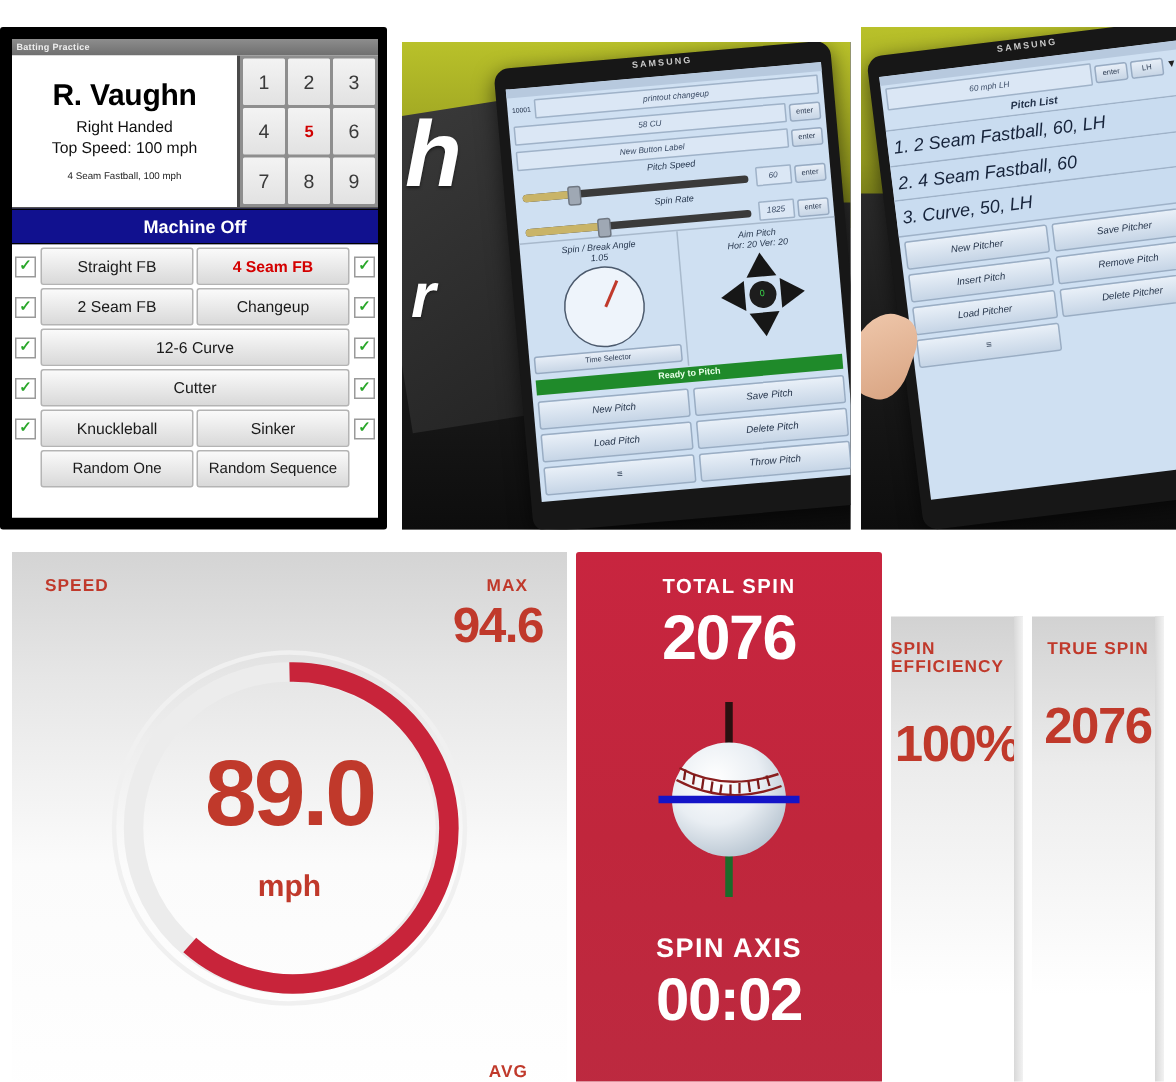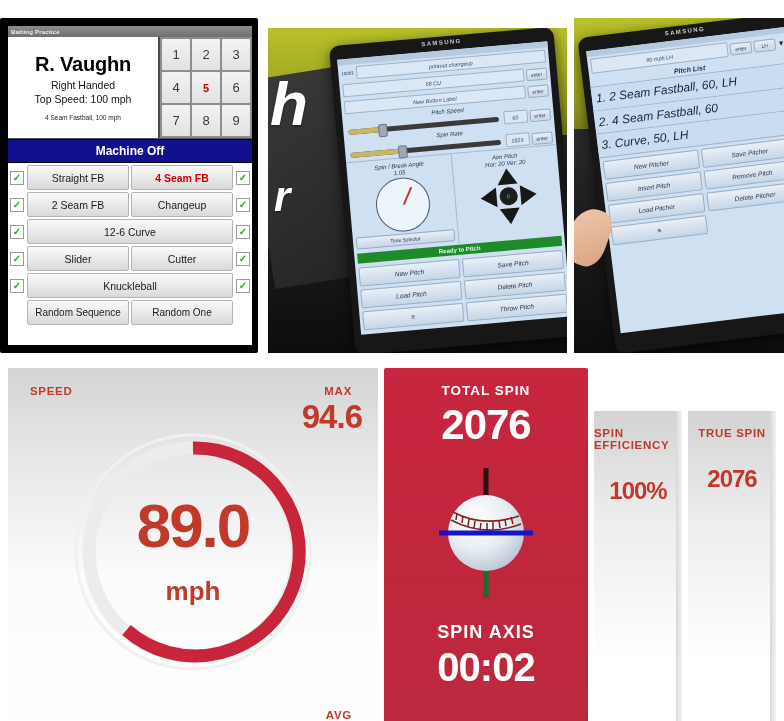--- a/index.html
+++ b/index.html
@@ -197,42 +197,42 @@
   }
   .avgLbl{position:absolute;right:26px;bottom:26px;font-size:11.5px;font-weight:bold;letter-spacing:.7px;color:#c0392b;}
   .avgVal{position:absolute;right:16px;bottom:-12px;font-size:33px;font-weight:bold;color:#c0392b;letter-spacing:-1px;}
   .gaugeWrap{position:absolute;left:50%;top:62px;transform:translateX(-50%);width:244px;height:244px;}
   .gaugeSvg{position:absolute;left:0;top:0;}
   .gaugeTxt{
     position:absolute;left:0;top:0;width:100%;height:100%;
     display:flex;flex-direction:column;align-items:center;justify-content:center;
   }
   .gaugeVal{font-size:62px;font-weight:bold;color:#c0392b;line-height:.95;letter-spacing:-2px;}
-  .gaugeUnit{font-size:26px;font-weight:bold;color:#c0392b;margin-top:20px;}
+  .gaugeUnit{font-size:20px;font-weight:bold;color:#c0392b;margin-top:20px;}
 
   .spinPanel{
     width:204px;margin-left:6px;
     background:linear-gradient(180deg,#c8253f 0%,#c0263c 50%,#bc2a40 100%);
     border-radius:2px;
     display:flex;flex-direction:column;align-items:center;
   }
   .spinTitle{color:#fff;font-size:13.5px;font-weight:bold;letter-spacing:1px;margin-top:15px;}
   .spinVal{color:#fff;font-size:42px;font-weight:bold;letter-spacing:-1px;margin-top:6px;line-height:1;}
   .ballWrap{position:relative;width:130px;height:130px;margin-top:22px;}
   .axisTitle{color:#fff;font-size:18px;font-weight:bold;letter-spacing:1px;margin-top:24px;}
   .axisVal{color:#fff;font-size:40px;font-weight:bold;letter-spacing:-1px;margin-top:4px;line-height:1;}
 
   .rightCol{width:182px;margin-left:6px;display:flex;flex-direction:row;gap:6px;margin-top:43px;}
   .effPanel,.truePanel{
     position:relative;flex:1;
     background:linear-gradient(180deg,#d2d2d2 0%,#ececec 30%,#ffffff 75%,#ffffff 100%);
     display:flex;flex-direction:column;align-items:center;
   }
   .rLbl{font-size:11.5px;font-weight:bold;letter-spacing:.7px;color:#c0392b;margin-top:16px;}
-  .rVal{font-size:24px;font-weight:bold;color:#c0392b;letter-spacing:-1px;margin-top:26px;}
+  .rVal{font-size:34px;font-weight:bold;color:#c0392b;letter-spacing:-1px;margin-top:26px;}
   .scrollEdge{position:absolute;right:0;top:0;width:6px;height:100%;
     background:linear-gradient(90deg,#d8d8d8,#f2f2f2);}
 </style>
 </head>
 <body>
 
 <div class="stage">
 
   <div class="top-row">
 
@@ -282,35 +282,35 @@
           </div>
 
           <div class="pitchRow">
             <div class="cbox">✓</div>
             <div class="pbtn">12-6 Curve</div>
             <div class="cbox">✓</div>
           </div>
 
           <div class="pitchRow">
             <div class="cbox">✓</div>
-            <div class="pbtn">Slider</div>
             <div class="pbtn">Cutter</div>
             <div class="cbox">✓</div>
           </div>
 
           <div class="pitchRow">
             <div class="cbox">✓</div>
             <div class="pbtn">Knuckleball</div>
+            <div class="pbtn">Sinker</div>
             <div class="cbox">✓</div>
           </div>
 
           <div class="pitchRow">
             <div class="cbox empty"></div>
+            <div class="pbtn wide">Random One</div>
             <div class="pbtn wide">Random Sequence</div>
-            <div class="pbtn wide">Random One</div>
             <div class="cbox empty"></div>
           </div>
 
         </div>
       </div>
     </div>
 
     <div class="photo panelB">
       <div class="bg-wall"></div>
       <div class="bg-desk"></div>

